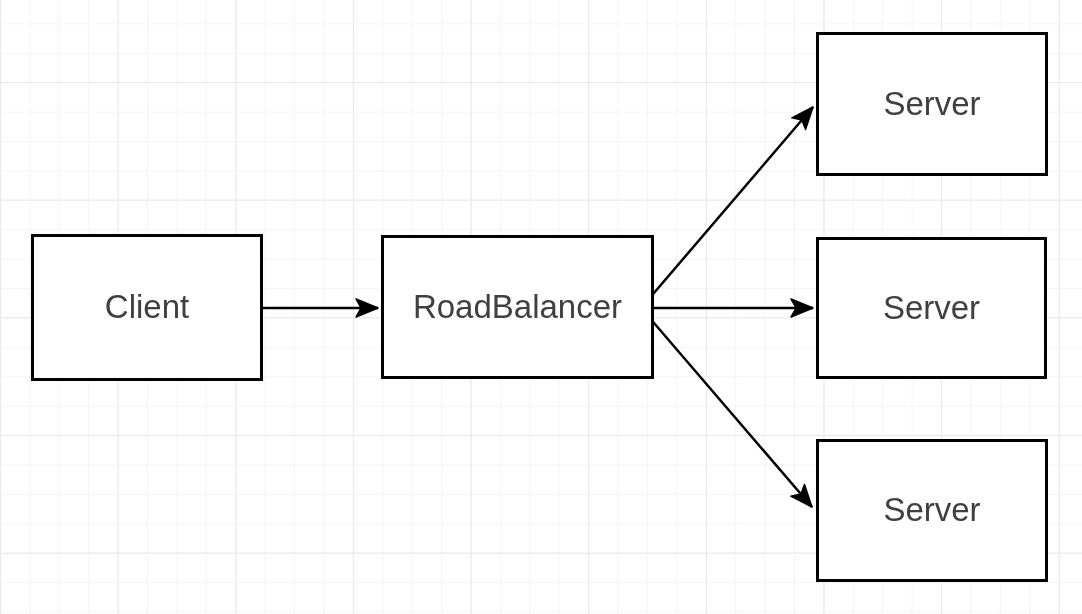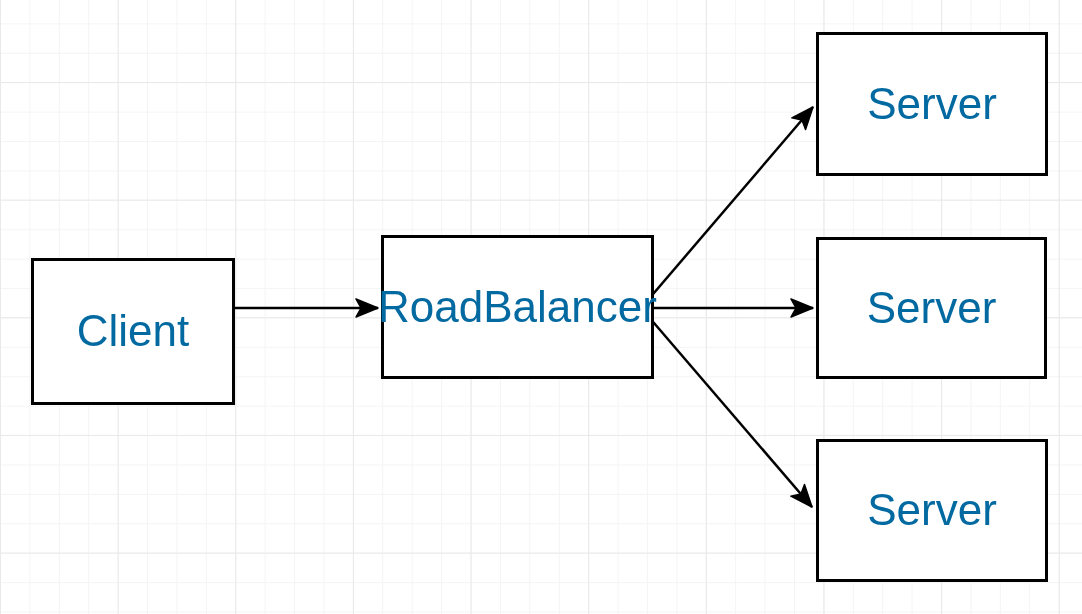--- a/index.html
+++ b/index.html
@@ -40,26 +40,26 @@
   .node {
     position: absolute;
     box-sizing: border-box;
     background: #ffffff;
     border: 3px solid #000000;
     display: flex;
     align-items: center;
     justify-content: center;
   }
   .node .label {
-    font-size: 44px;
+    font-size: 33px;
     line-height: 1.1;
-    color: #0369a1;
+    color: #404040;
     white-space: nowrap;
   }
-  .node-client       { left: 31px;  top: 234px; width: 204px; height: 147px; margin-top: 24px; }
+  .node-client       { left: 31px;  top: 234px; width: 232px; height: 147px; }
   .node-roadbalancer { left: 381px; top: 235px; width: 273px; height: 144px; }
   .node-server-top    { left: 816px; top: 32px;  width: 232px; height: 144px; }
   .node-server-middle { left: 816px; top: 237px; width: 231px; height: 142px; }
   .node-server-bottom { left: 816px; top: 439px; width: 232px; height: 143px; }
 </style>
 </head>
 <body>
 
 <div class="canvas">
 

